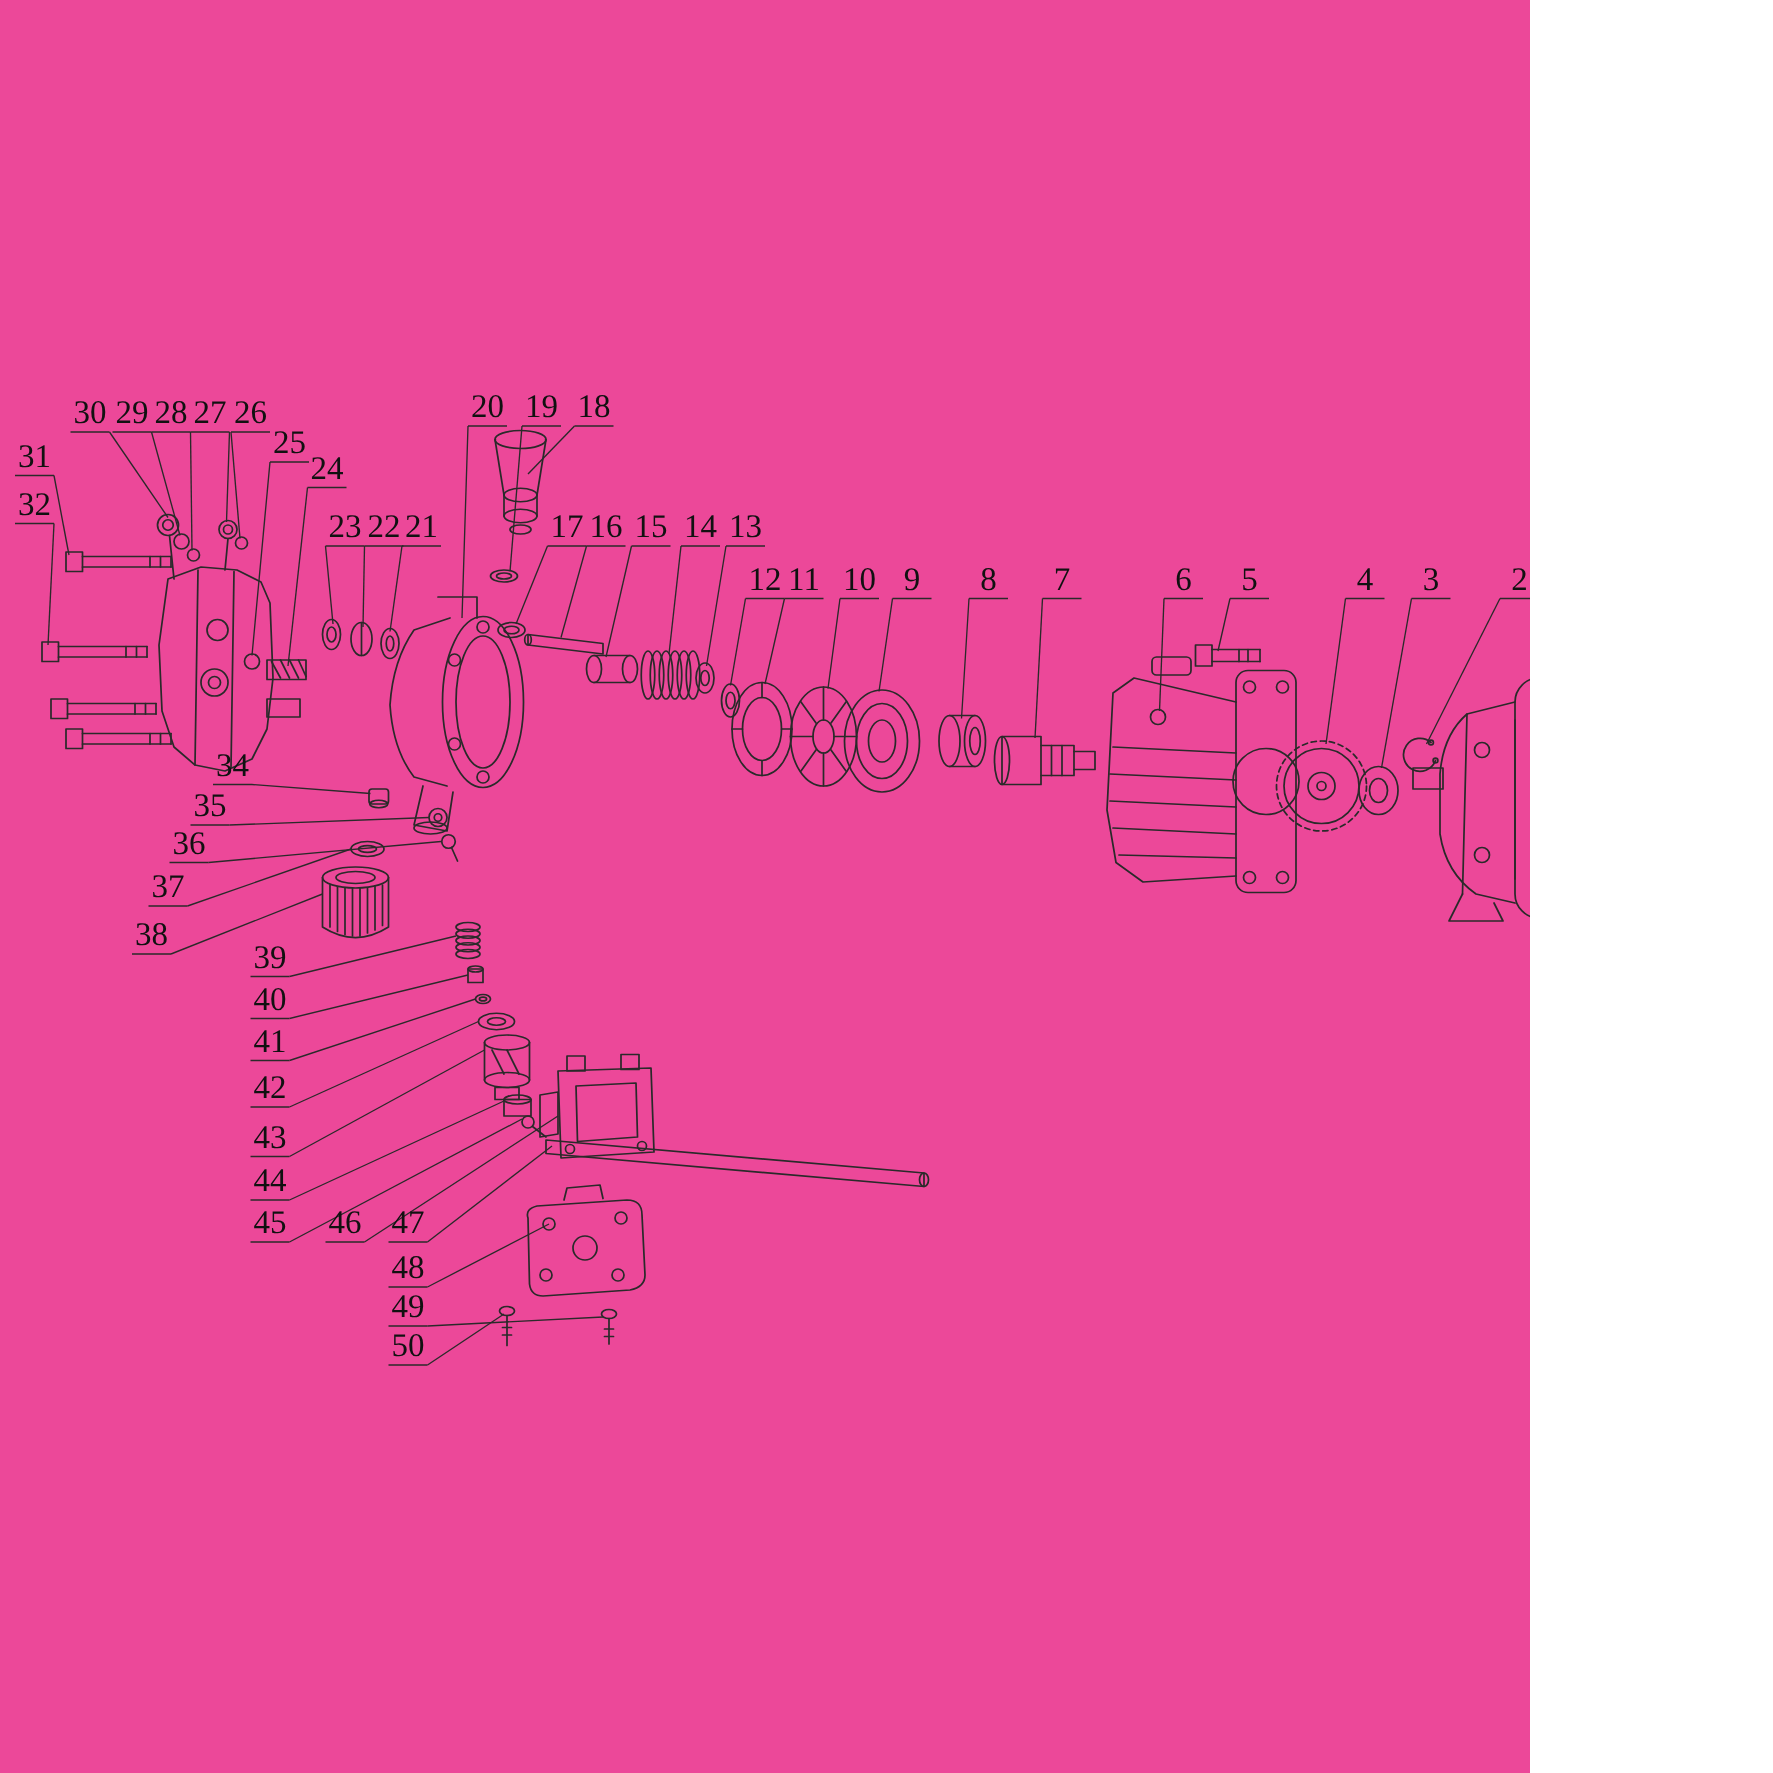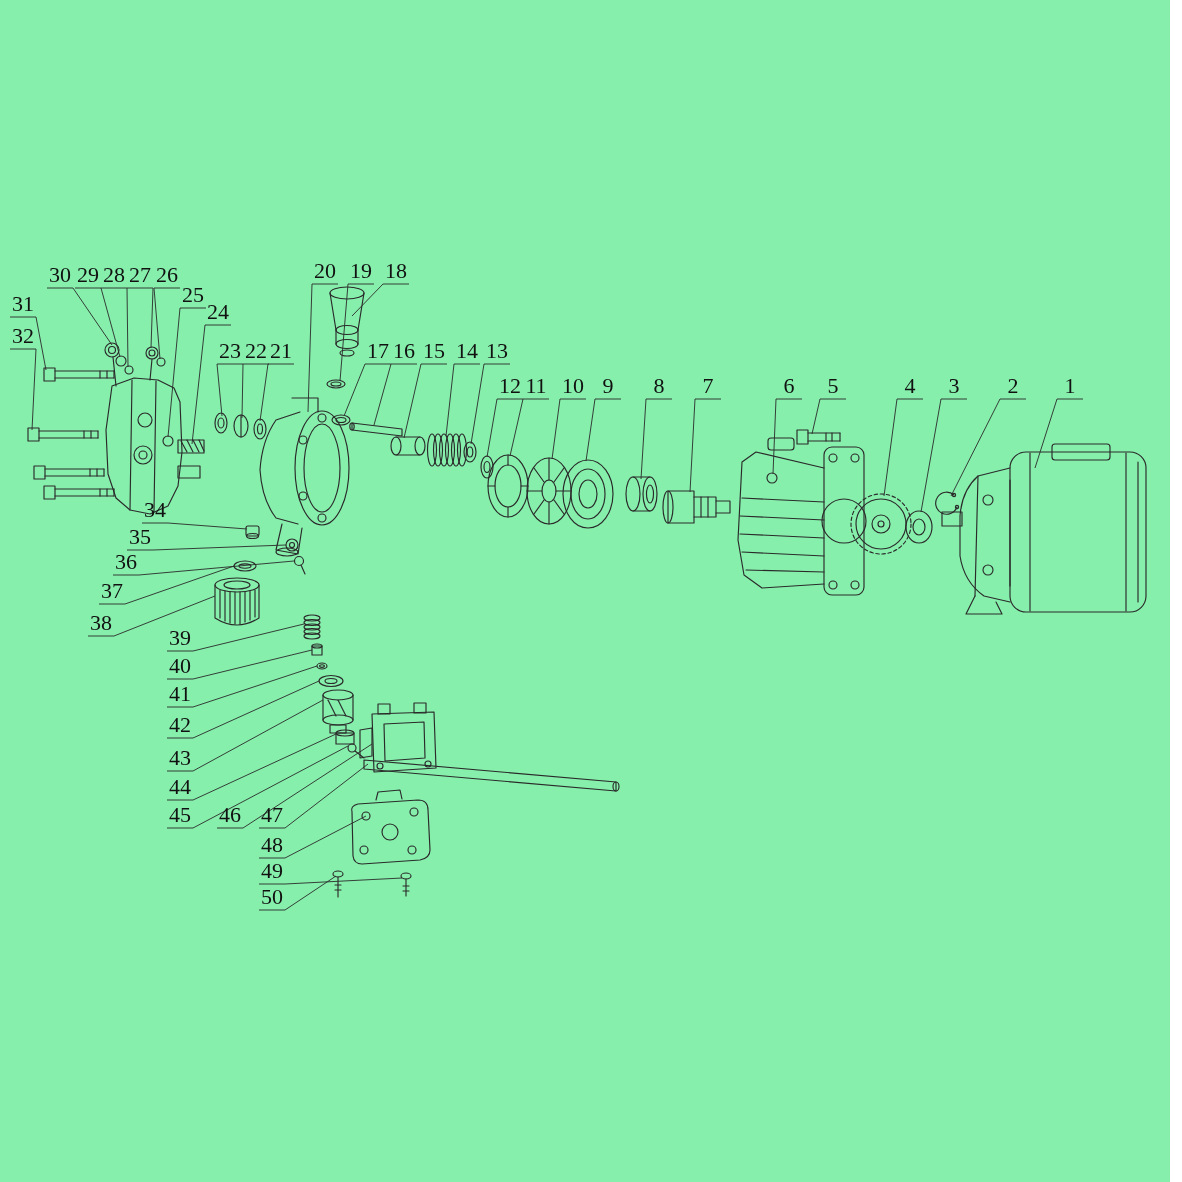--- a/index.html
+++ b/index.html
@@ -1,16 +1,16 @@
 <!DOCTYPE html>
 <html><head>
 <meta charset="utf-8">
 <style>
   html,body{margin:0;padding:0;background:#ffffff;}
-  .page{position:relative;width:1170px;height:1182px;background:#86efac;overflow:hidden;}
+  .page{position:relative;width:1020px;height:1182px;background:#ec4899;overflow:hidden;}
   svg{display:block;}
   svg text{
     font-family:"Liberation Serif","DejaVu Serif",serif;
     font-size:22px;
     fill:#111111;
     text-anchor:middle;
   }
   .parts{stroke:#2a2a2a;stroke-width:1.15;fill:none;stroke-linejoin:round;stroke-linecap:round;}
   .labels line{stroke:#2a2a2a;stroke-width:0.9;}
 </style>

